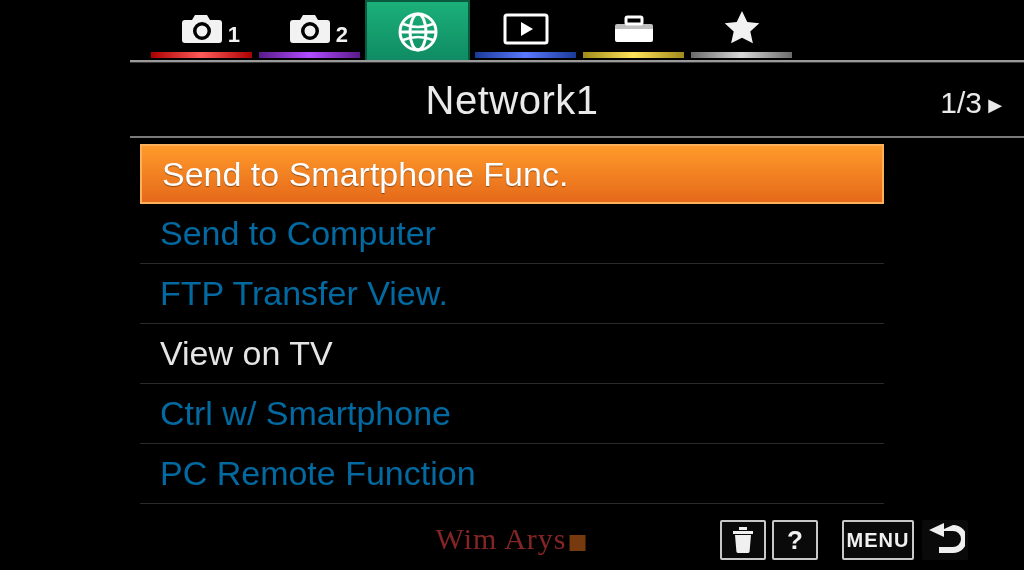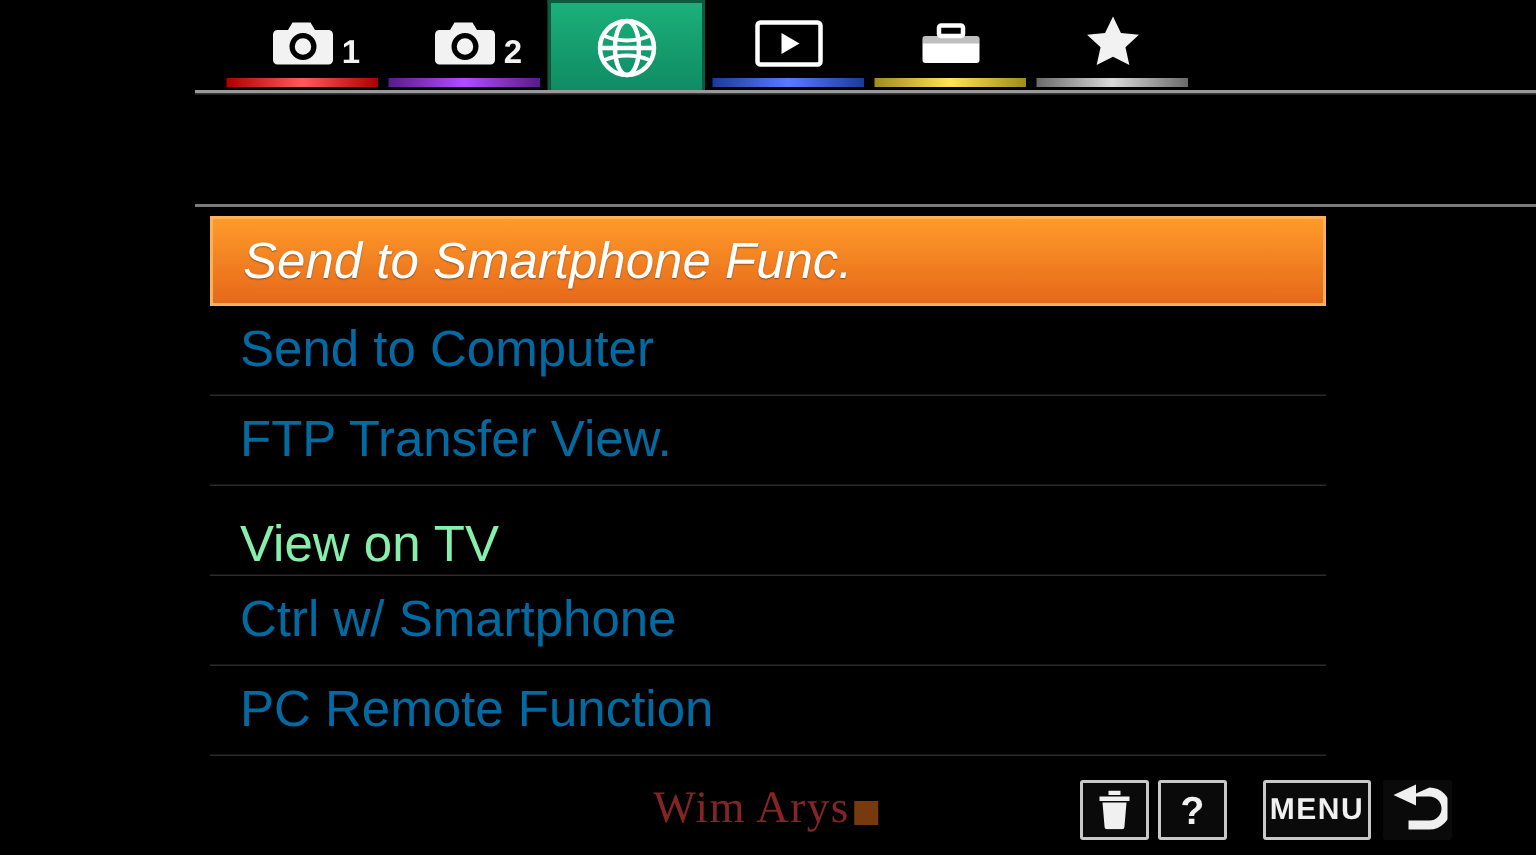--- a/index.html
+++ b/index.html
@@ -36,25 +36,24 @@
   .page-counter { position:absolute; right:42px; top:8px; font-size:30px; color:#eaeaea; }
   .page-next { position:absolute; right:22px; top:16px; color:#eaeaea; font-size:18px; }
   .title-underline { position:absolute; left:130px; right:0; top:136px; height:2px; background:#7a7a7a; }
 
   
   .menu { position:absolute; top:144px; left:140px; right:140px; }
   .item {
     height: 60px; display:flex; align-items:center; padding-left:20px;
     font-size:34px; color:#0369a1; border-bottom:1px solid #2a2a2a;
   }
-  .item.disabled { color:#86efac;align-items:flex-end; }
+  .item.disabled { color:#e5e5e5; }
   .item.selected {
     background: linear-gradient(180deg,#ff9a2a 0%, #e5691a 100%);
     border:2px solid #ffb05a; color:#fff; text-shadow:0 1px 1px rgba(0,0,0,0.4);
-    font-style:italic;
   }
 
   
   .footer { position:absolute; left:0; right:0; bottom:0; height:60px; }
   .btn {
     position:absolute; bottom:10px; height:40px; border:2px solid #c8c8c8; border-radius:2px;
     background:#0a0a0a; display:flex; align-items:center; justify-content:center; color:#f0f0f0;
   }
   .btn.trash { right:258px; width:46px; }
   .btn.help  { right:206px; width:46px; font-size:26px; font-weight:bold; }
@@ -115,20 +114,25 @@
         <svg width="42" height="40" viewBox="0 0 42 40">
             <path d="M21 2l5.3 11 12 1.2-9 8.3 2.6 11.8L21 28.8 10.1 34.3l2.6-11.8-9-8.3 12-1.2z"></path>
           </svg>
         <div class="underline"></div>
       </div>
     </div>
     <div class="tabbar-baseline"></div>
     <div class="tabbar-baseline2"></div>
   </div>
 
+  <div class="title-row">
+    <div class="page-title">Network1</div>
+    <div class="page-counter">1/3</div>
+    <div class="page-next">▶</div>
+  </div>
   <div class="title-underline"></div>
 
   <div class="menu">
     <div class="item selected">
       <span>Send to Smartphone Func.</span>
     </div>
     <div class="item">
       <span>Send to Computer</span>
     </div>
     <div class="item">

